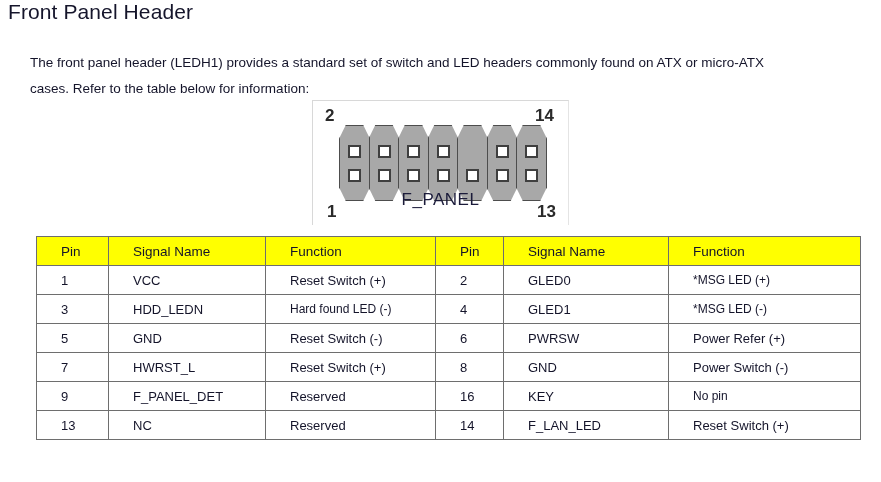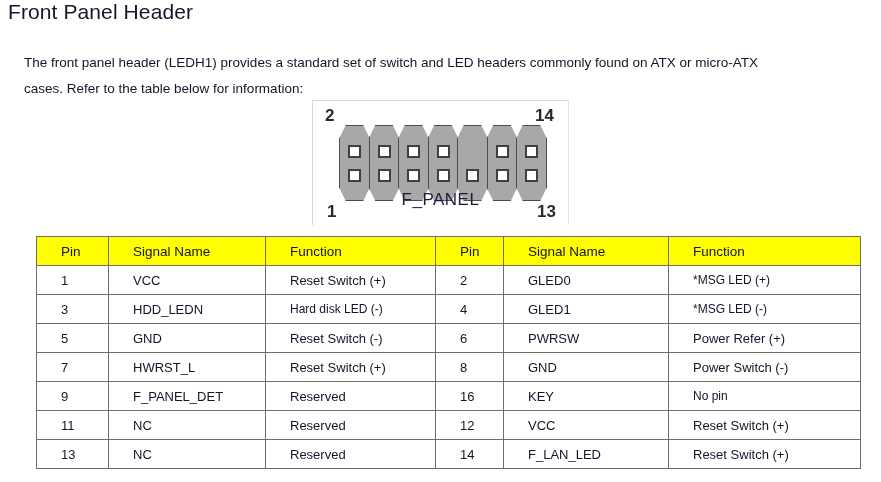--- a/index.html
+++ b/index.html
@@ -24,21 +24,21 @@
     font-size: 21px;
     font-weight: 400;
     color: #15152b;
     letter-spacing: 0.1px;
     white-space: nowrap;
   }
 
   
   .intro {
     position: absolute;
-    left: 24px;
+    left: 30px;
     top: 50px;
     width: 760px;
     font-size: 13.5px;
     line-height: 26px;
     color: #14142a;
   }
 
   
   .figure {
     position: absolute;
@@ -213,21 +213,21 @@
         <td>1</td>
         <td>VCC</td>
         <td>Reset Switch (+)</td>
         <td>2</td>
         <td>GLED0</td>
         <td class="small-cell">*MSG LED (+)</td>
       </tr>
       <tr>
         <td>3</td>
         <td>HDD_LEDN</td>
-        <td class="small-cell">Hard disk LED (-)</td>
+        <td class="small-cell">Hard found LED (-)</td>
         <td>4</td>
         <td>GLED1</td>
         <td class="small-cell">*MSG LED (-)</td>
       </tr>
       <tr>
         <td>5</td>
         <td>GND</td>
         <td>Reset Switch (-)</td>
         <td>6</td>
         <td>PWRSW</td>
@@ -243,28 +243,20 @@
       </tr>
       <tr>
         <td>9</td>
         <td>F_PANEL_DET</td>
         <td>Reserved</td>
         <td>16</td>
         <td>KEY</td>
         <td class="small-cell">No pin</td>
       </tr>
       <tr>
-        <td>11</td>
-        <td>NC</td>
-        <td>Reserved</td>
-        <td>12</td>
-        <td>VCC</td>
-        <td>Reset Switch (+)</td>
-      </tr>
-      <tr>
         <td>13</td>
         <td>NC</td>
         <td>Reserved</td>
         <td>14</td>
         <td>F_LAN_LED</td>
         <td>Reset Switch (+)</td>
       </tr>
     </tbody>
 </table>
 

